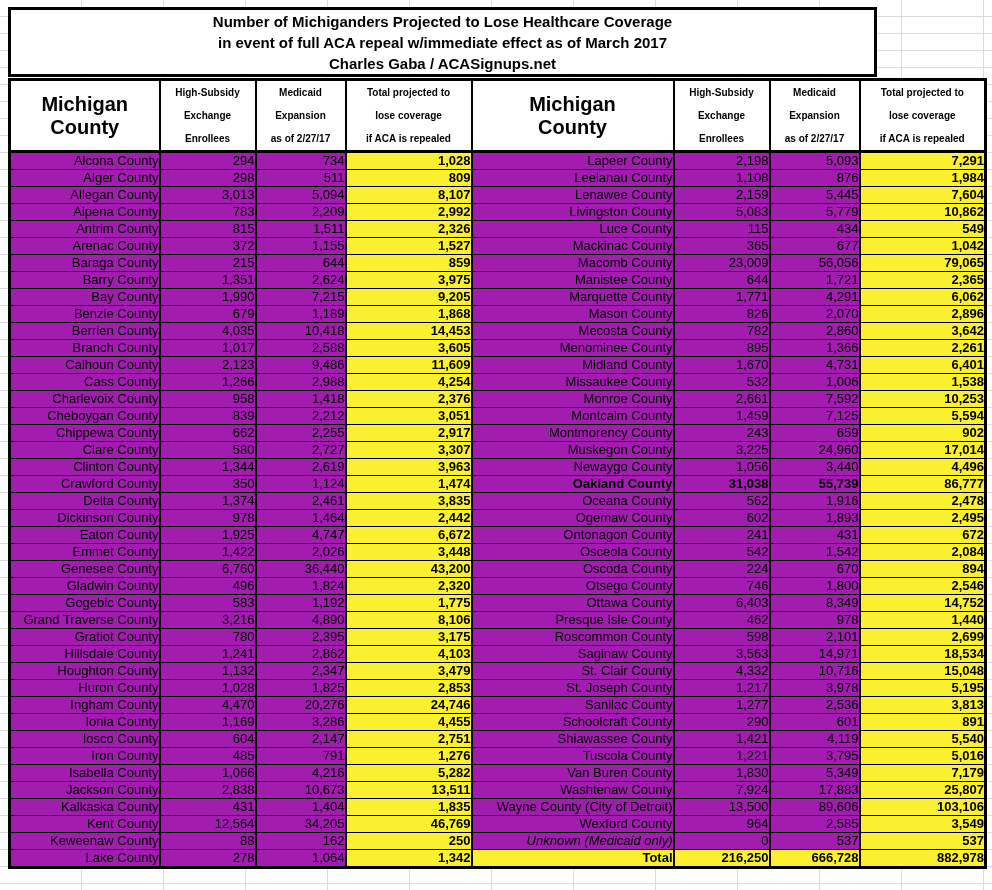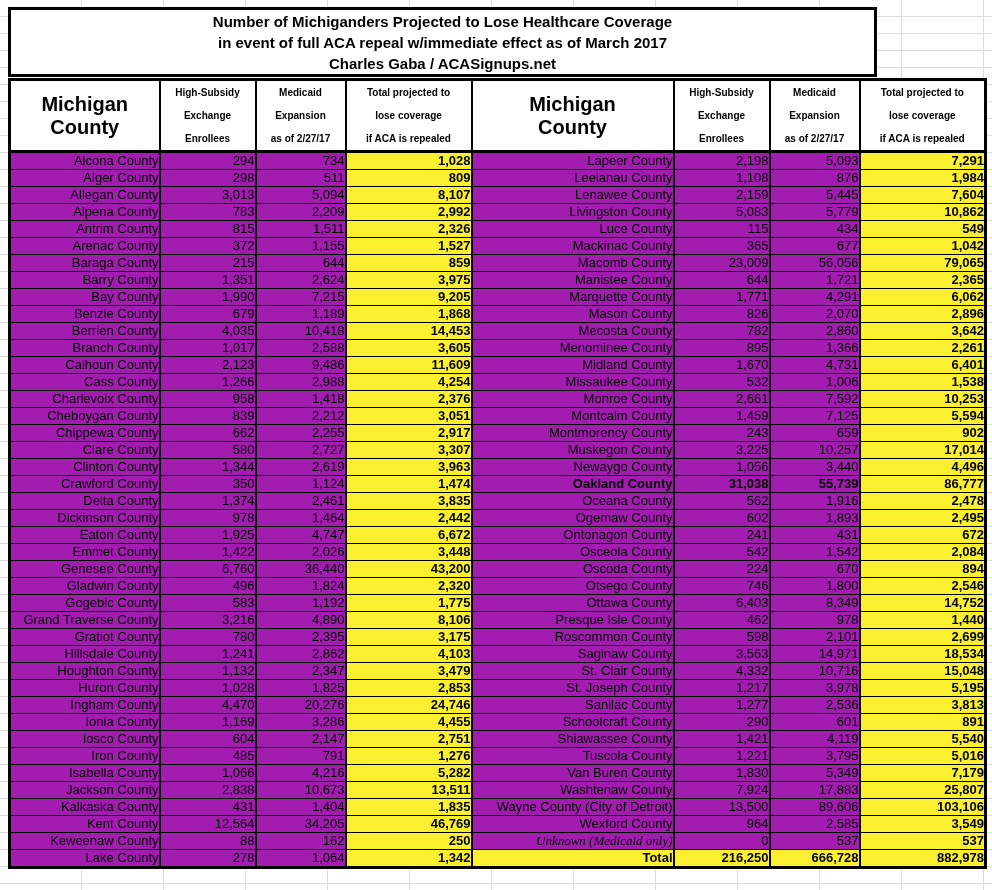--- a/index.html
+++ b/index.html
@@ -70,21 +70,21 @@
     vertical-align: middle;
   }
   th.county-h { font-size: 20px; line-height: 23px; }
   th.small-h  { font-size: 10px; line-height: 23px; }
   th.total-h  { background: var(--hl); }
 
   td.county { text-align: right; padding-right: 3px; }
   td.num    { text-align: right; padding-right: 7px; }
   td.total  { background: var(--hl); font-weight: bold; padding-right: 8px; }
   td.b      { font-weight: bold; }
-  td.italic { font-style: italic; font-family: Liberation Serif, serif; }
+  td.italic { font-style: italic; }
   td.fit    { font-size: 12.4px; }
   td.g-total {
     background: var(--hl);
     font-weight: bold;
     border-top-width: 2px;
   }
 </style>
 </head>
 <body>
 
@@ -304,21 +304,21 @@
           <td class="num">659</td>
           <td class="num total">902</td>
         </tr>
         <tr>
           <td class="county">Clare County</td>
           <td class="num">580</td>
           <td class="num">2,727</td>
           <td class="num total">3,307</td>
           <td class="county">Muskegon County</td>
           <td class="num">3,225</td>
-          <td class="num">10,257</td>
+          <td class="num">24,960</td>
           <td class="num total">17,014</td>
         </tr>
         <tr>
           <td class="county">Clinton County</td>
           <td class="num">1,344</td>
           <td class="num">2,619</td>
           <td class="num total">3,963</td>
           <td class="county">Newaygo County</td>
           <td class="num">1,056</td>
           <td class="num">3,440</td>

